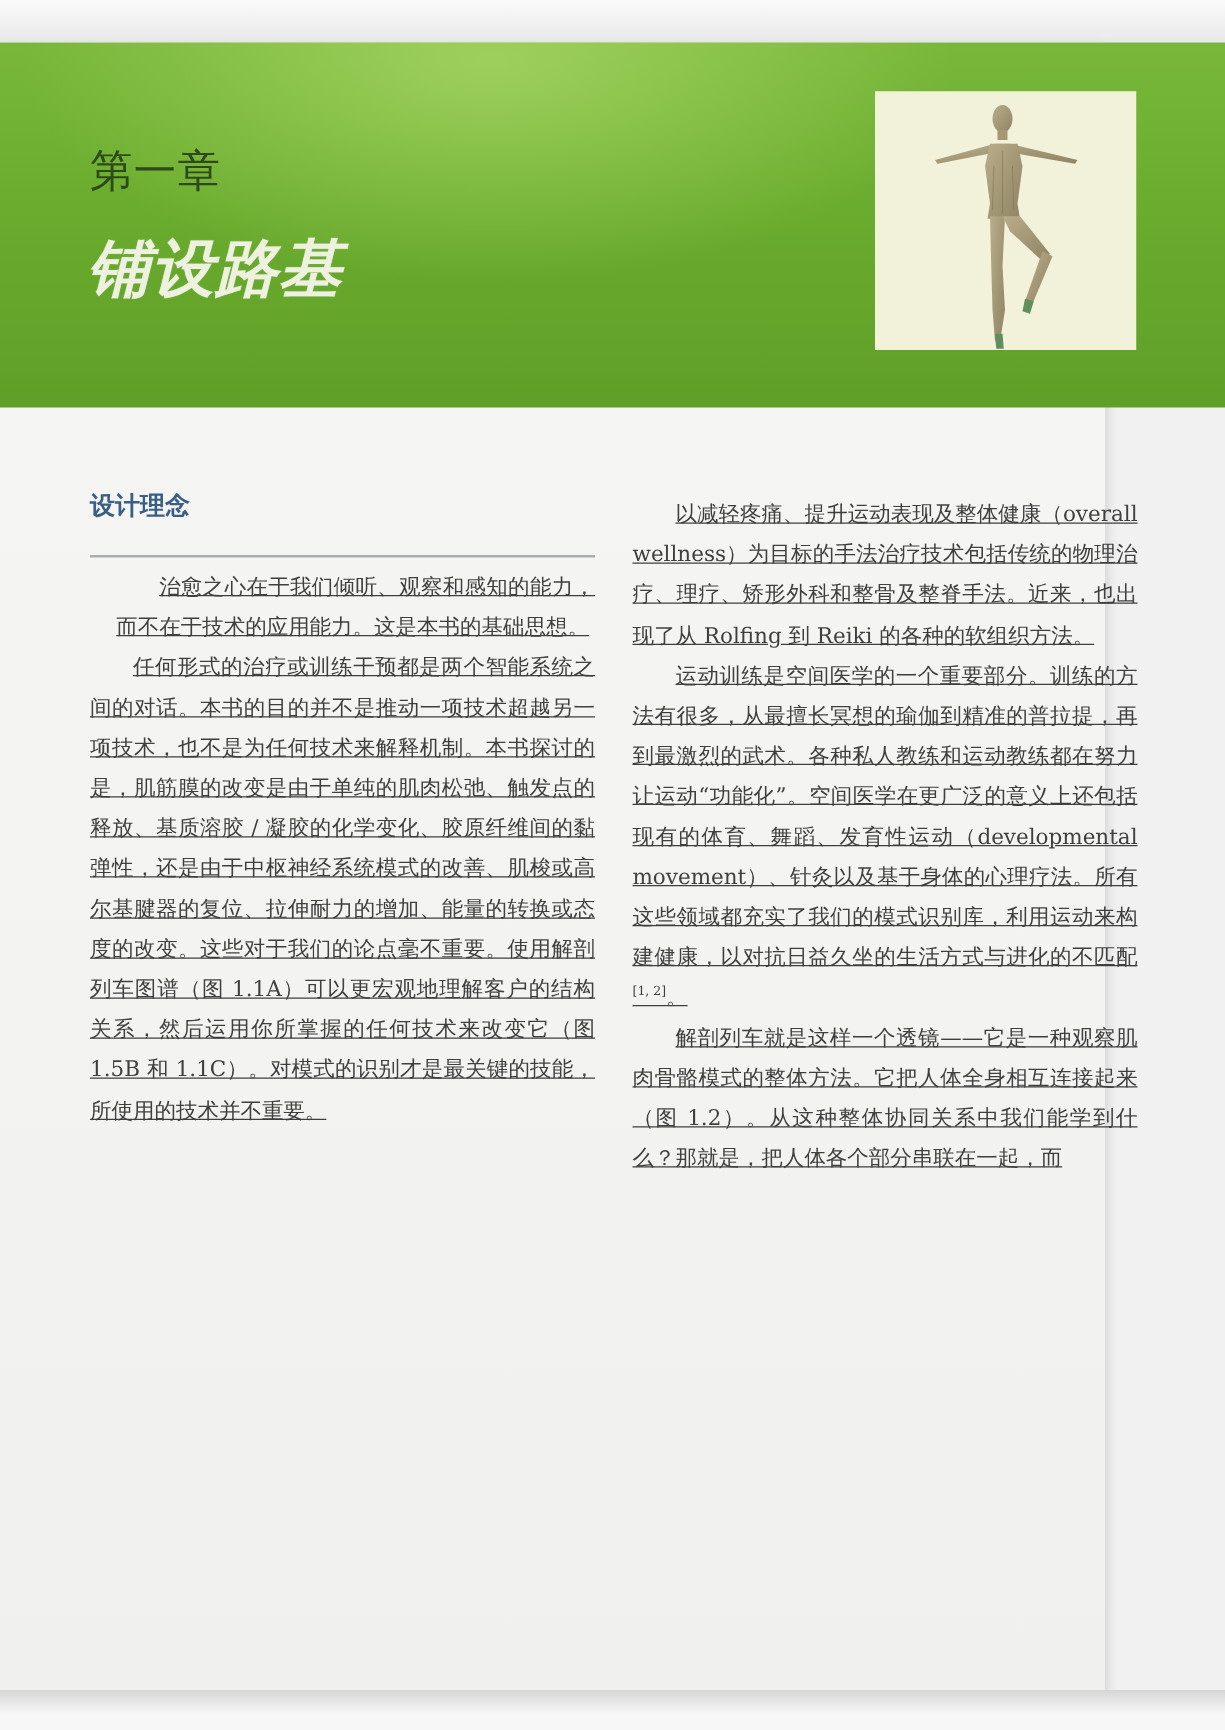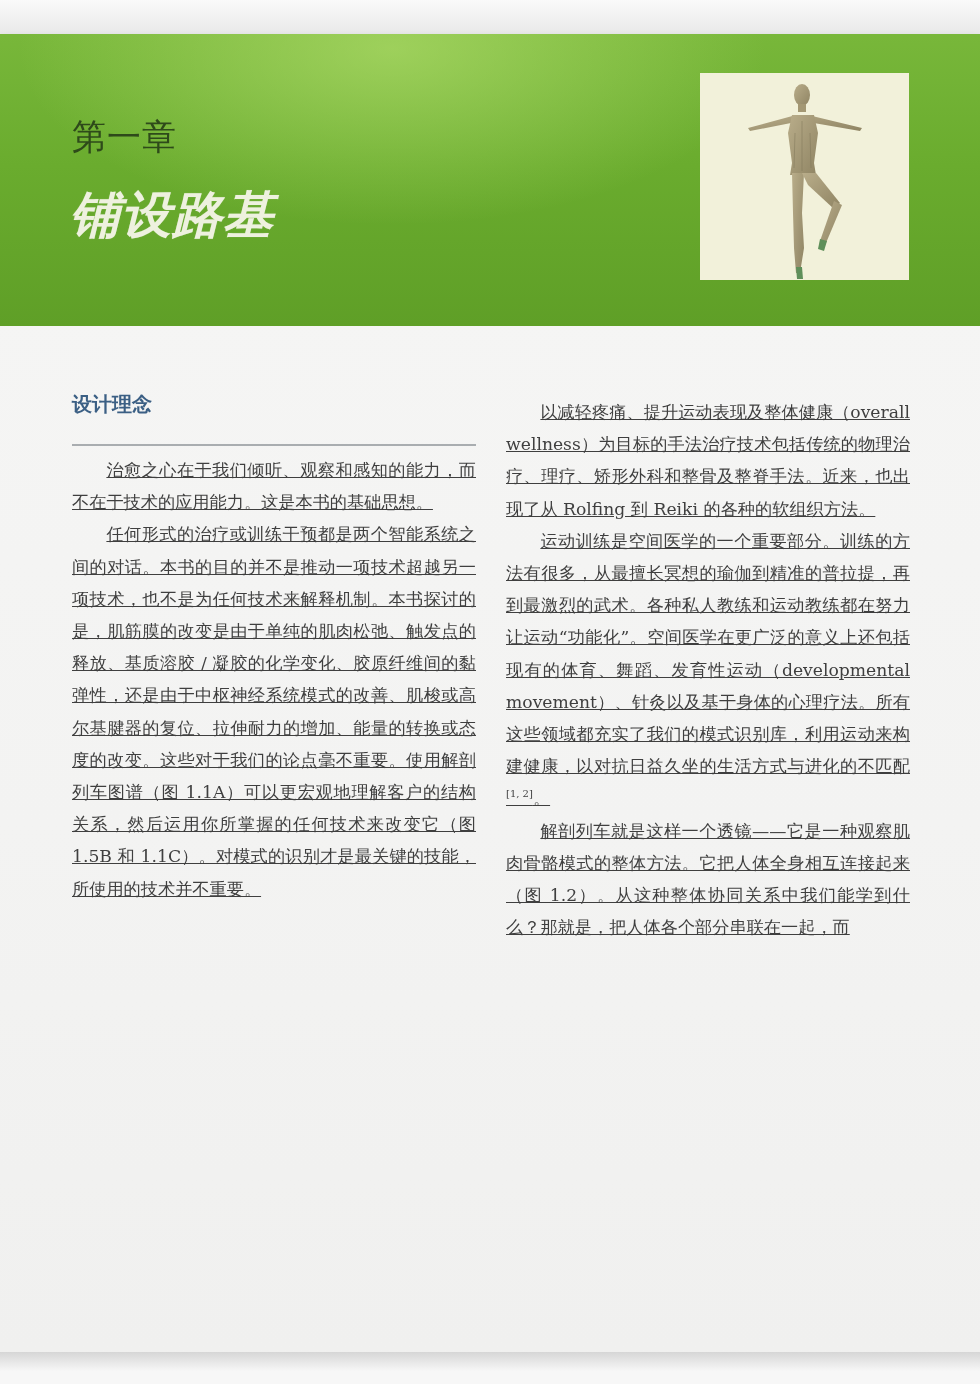--- a/index.html
+++ b/index.html
@@ -22,21 +22,21 @@
     }
     .backdrop-bottom {
       position: absolute;
       left: 0; top: 1352px;
       width: 980px; height: 32px;
       background: linear-gradient(#d6d6d6, #f7f7f7 60%);
     }
     .page {
       position: absolute;
       left: 0; top: 34px;
-      width: 980px; height: 1318px;
+      width: 884px; height: 1318px;
       background: linear-gradient(180deg, #f6f6f5 0%, #f3f3f2 60%, #f0f0ef 100%);
       box-shadow: 0 6px 10px rgba(0,0,0,0.18);
     }
     .banner {
       position: absolute;
       left: 0; top: 0;
       width: 980px; height: 292px;
       background:
         radial-gradient(ellipse at 40% 5%, rgba(190,230,120,0.55) 0%, rgba(190,230,120,0) 45%),
         linear-gradient(180deg, #78b73a 0%, #6aac2e 45%, #5f9f27 100%);
@@ -94,21 +94,21 @@
       line-height: 28px;
       margin: 0 0 8px 0;
       padding-bottom: 26px;
       border-bottom: 2px solid #a9adb0;
     }
     .para {
       margin: 0;
       text-indent: 2em;
       text-decoration: underline;
     }
-    .para.first-left { margin-top: 8px; }
+    .para.first-left { margin-top: 8px; margin-left: 21px; }
     .cite {
       font-size: 10px;
       vertical-align: super;
       line-height: 0;
     }
   </style>
 </head>
 <body>
 
 <div class="backdrop-top"></div>

